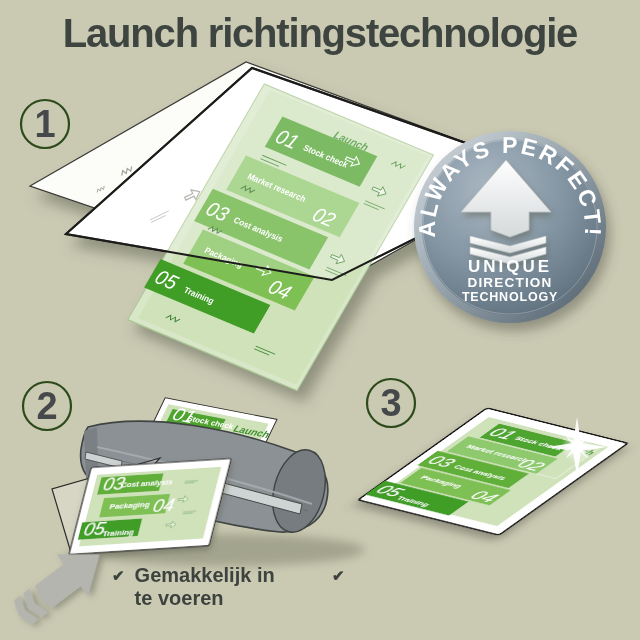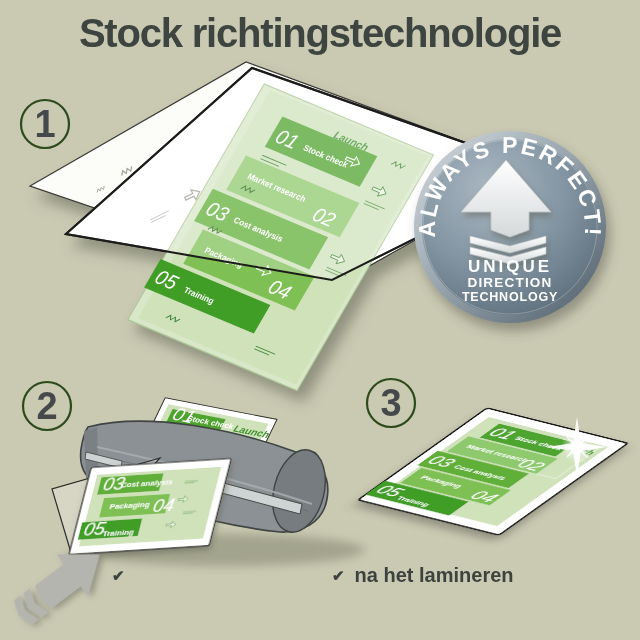--- a/index.html
+++ b/index.html
@@ -23,21 +23,21 @@
   
   .check-item{
     position:absolute;display:flex;gap:10px;z-index:3;
     color:#3c433e;font-weight:700;font-size:20px;line-height:1.16;
   }
   .check-glyph{font-size:15px;margin-top:3px;color:#3c433e}
 </style>
 </head>
 <body style="background: rgb(202, 201, 178);">
 
-<h1 class="page-title">Stock richtingstechnologie</h1>
+<h1 class="page-title">Launch richtingstechnologie</h1>
 
 <svg class="illustration" width="640" height="640" viewBox="0 0 640 640" xmlns="http://www.w3.org/2000/svg">
   <defs>
     <filter id="f_shadow_big" x="-30%" y="-30%" width="160%" height="160%">
       <feDropShadow dx="7" dy="11" stdDeviation="7" flood-color="#55584a" flood-opacity="0.5"></feDropShadow>
     </filter>
     <filter id="f_shadow_med" x="-30%" y="-30%" width="160%" height="160%">
       <feDropShadow dx="4" dy="8" stdDeviation="6" flood-color="#4e5146" flood-opacity="0.45"></feDropShadow>
     </filter>
     <filter id="f_shadow_sml" x="-40%" y="-40%" width="180%" height="180%">
@@ -236,19 +236,22 @@
       <circle r="16" fill="url(#g_glow)"></circle>
       <polygon points="0,-30 4,-4 30,0 4,4 0,30 -4,4 -30,0 -4,-4" fill="#ffffff" opacity="0.95"></polygon>
       <polygon points="0,-30 4,-4 30,0 4,4 0,30 -4,4 -30,0 -4,-4" transform="rotate(45) scale(0.55)" fill="#ffffff" opacity="0.85"></polygon>
       <circle r="3" fill="#ffffff"></circle>
     </g>
   </g>
 </svg>
 
 <div class="check-item" style="left:112px;top:564px">
   <span class="check-glyph">✔</span>
+  <div>
+    <div>Gemakkelijk in</div>
+    <div>te voeren</div>
+  </div>
 </div>
 <div class="check-item" style="left:332px;top:564px">
   <span class="check-glyph">✔</span>
   <div>
-    <div>na het lamineren</div>
   </div>
 </div>
 
 </body></html>

